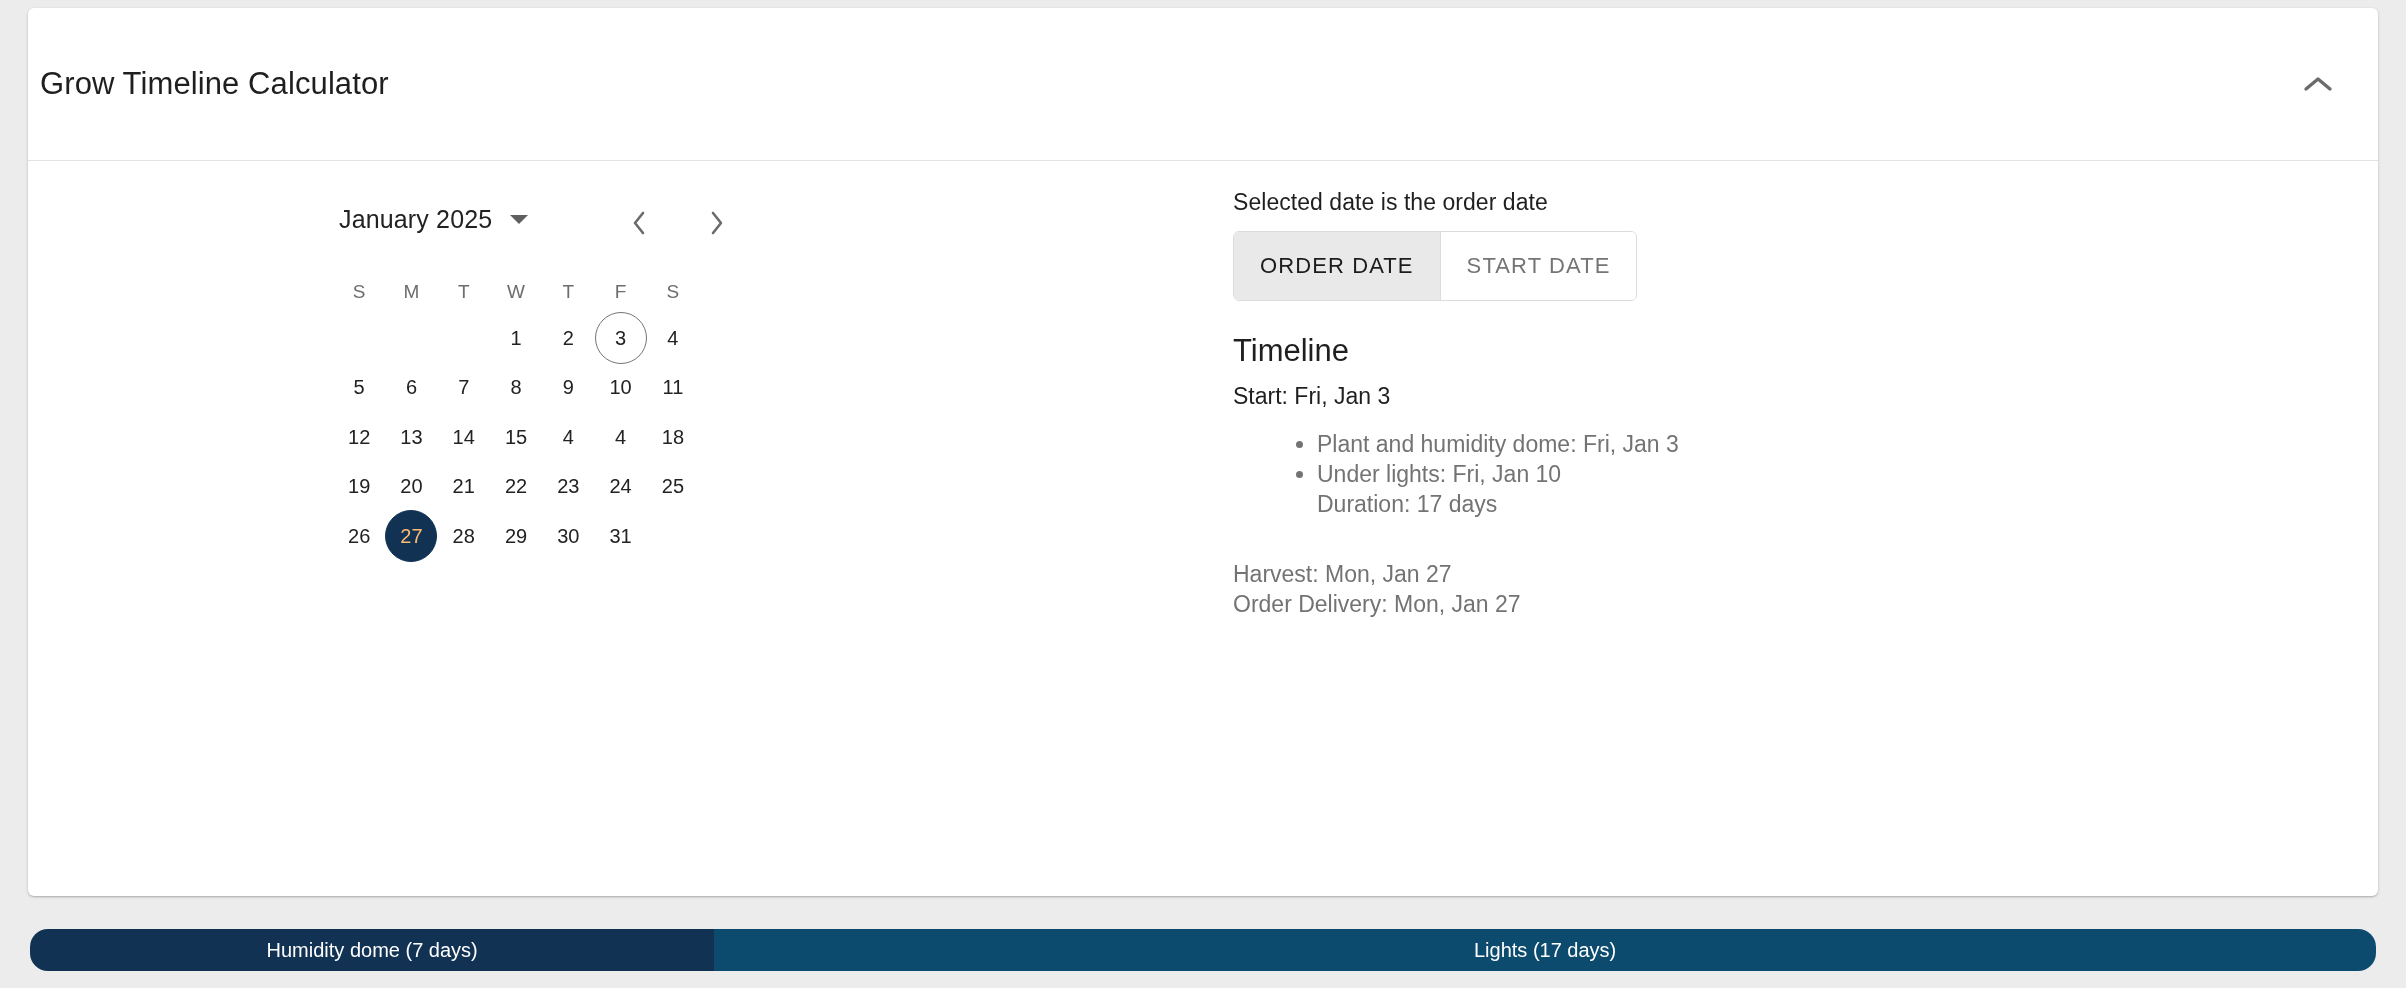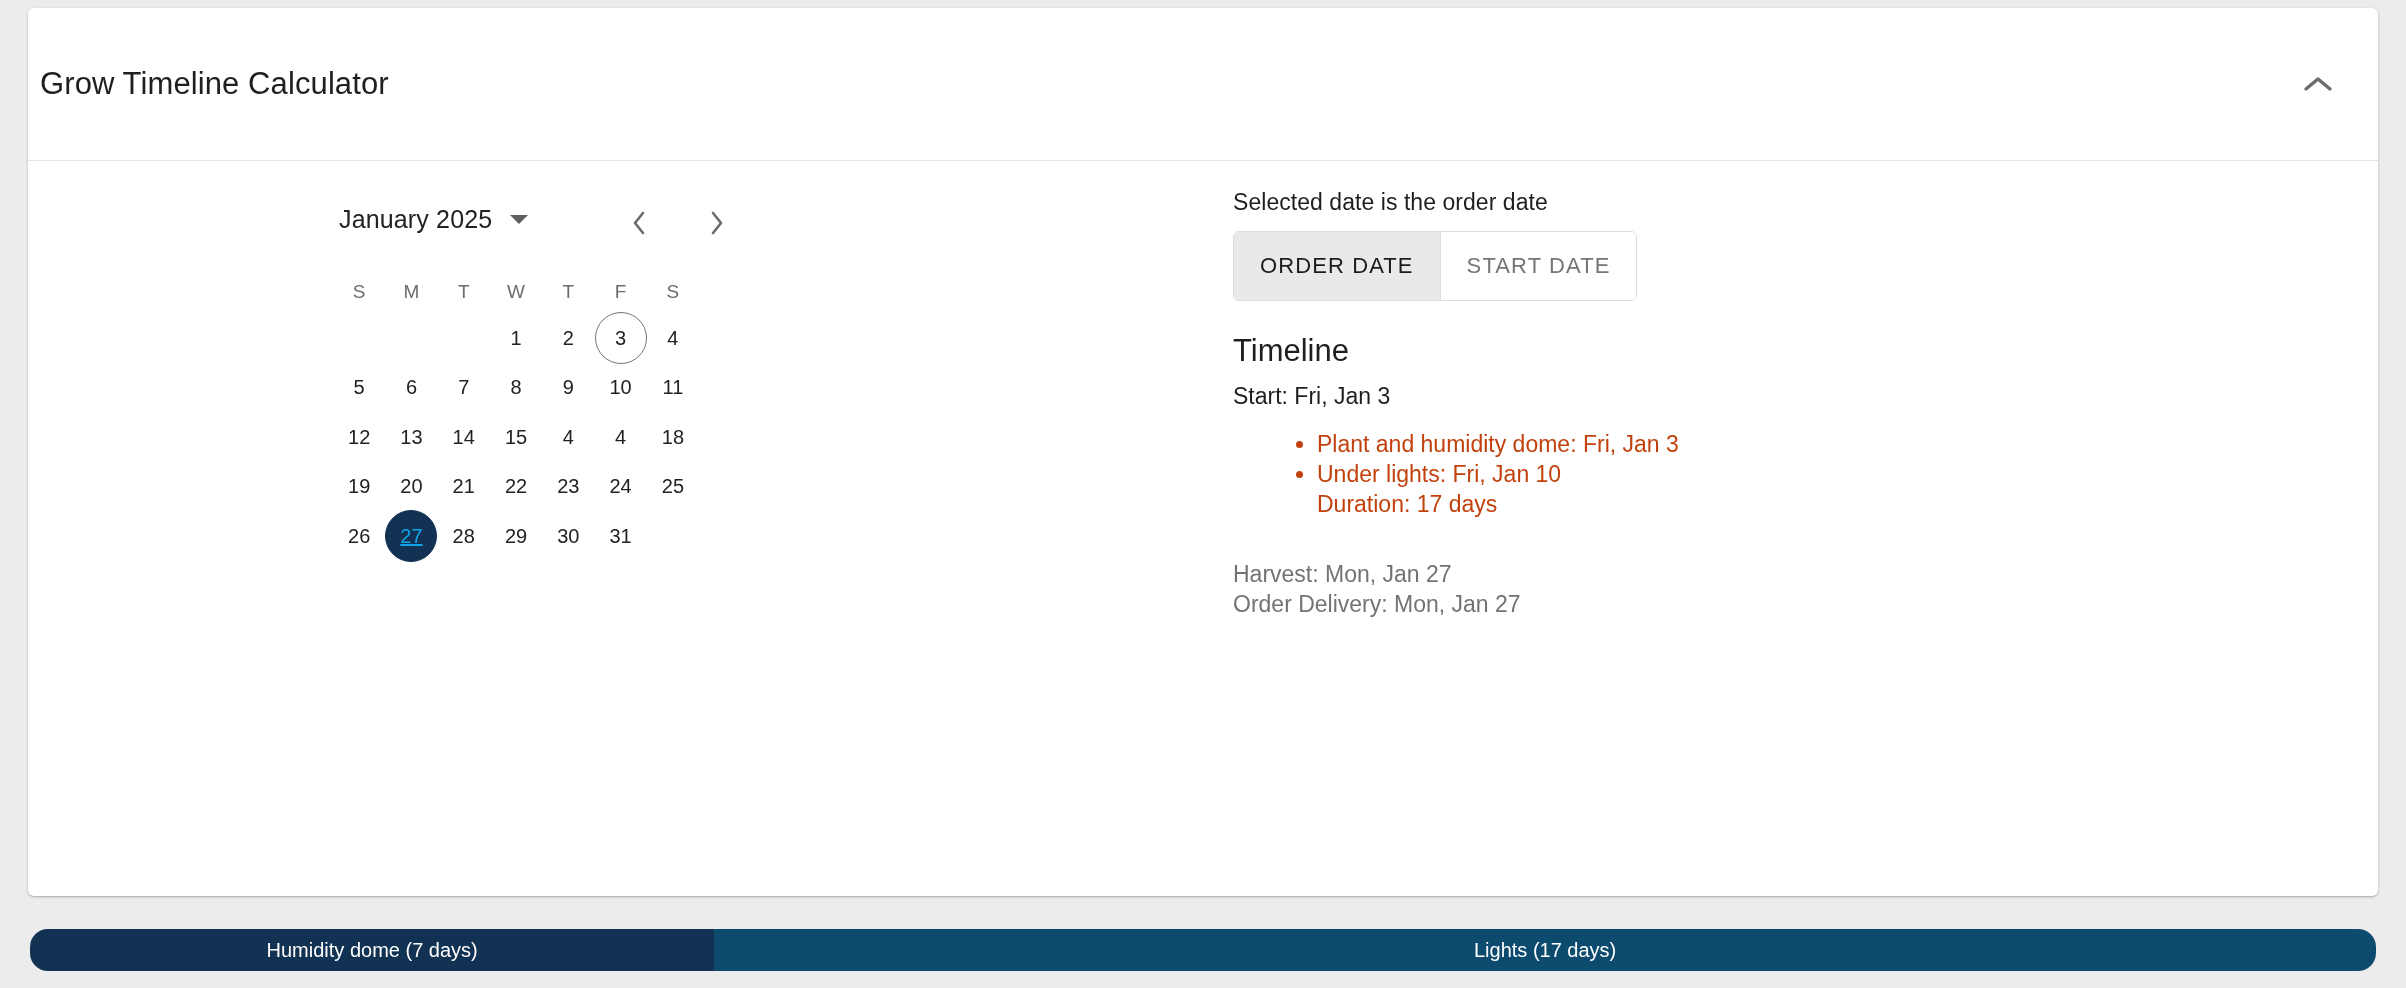--- a/index.html
+++ b/index.html
@@ -168,23 +168,22 @@
     background: transparent;
     font-family: "Liberation Sans", sans-serif;
     padding: 0;
     line-height: 1;
   }
   .daynum.outlined {
     border: 1px solid #757575;
   }
   .daynum.selected {
     background: #123253;
-    color: #0ea5e9;
+    color: #fdba74;
     border-color: #123253;
-    text-decoration: underline;
   }
   .daynum.empty {
     cursor: default;
   }
 
   
   .panel {
     position: absolute;
     left: 1205px;
     top: 0;
@@ -252,21 +251,21 @@
 
   .stage-list {
     position: absolute;
     left: 52px;
     top: 270px;
     list-style: disc;
     padding-left: 32px;
   }
   .stage-list li {
     font-size: 23px;
-    color: #c2410c;
+    color: #737373;
     margin-bottom: 3px;
   }
   .stage-line {
     display: block;
     white-space: nowrap;
   }
   .stage-duration {
     display: block;
     white-space: nowrap;
     margin-top: 3px;

